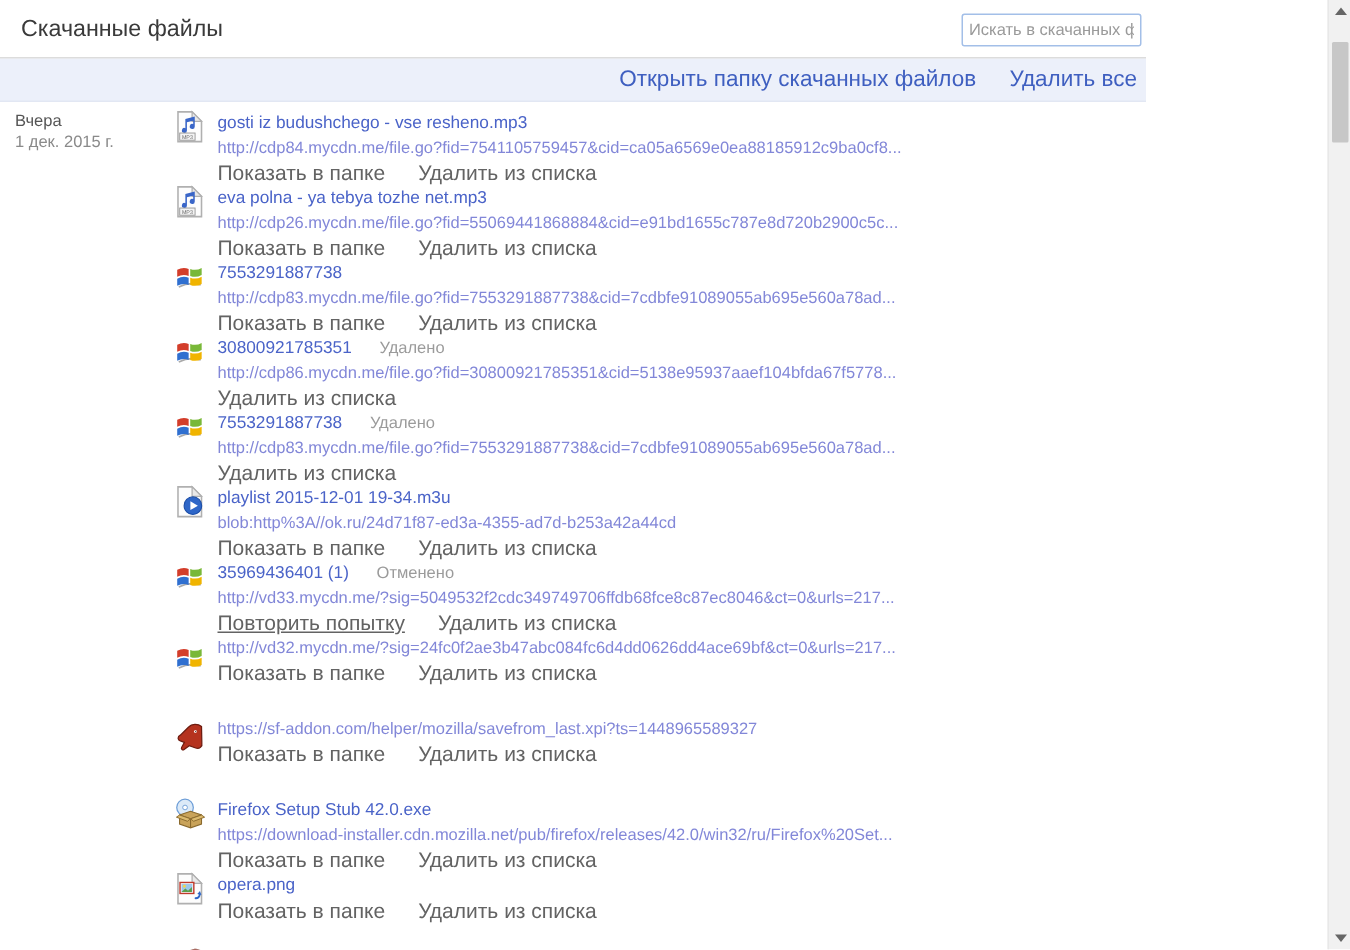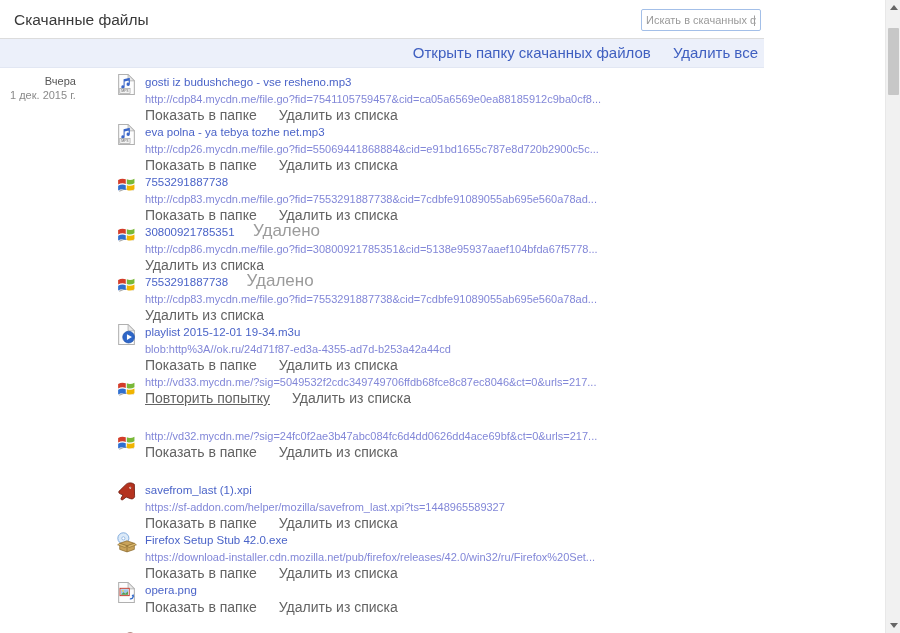--- a/index.html
+++ b/index.html
@@ -16,29 +16,29 @@
   .search-box::placeholder{color:#9a9a9a;}
 
   
   .toolbar{background:#ecf0fa;border-bottom:1px solid #e2e7f3;text-align:right;
       padding:5px 6px 6px 0;font-size:15px;}
   .toolbar a{color:#3f5fc0;text-decoration:none;margin-left:18px;}
 
   
   .list{position:relative;padding:4px 0 0 125px;}
   .date-group{position:absolute;left:10px;top:6px;font-size:11px;line-height:14px;}
-  .date-rel{color:#555;text-align:right;}
+  .date-rel{color:#555;}
   .date-abs{color:#8a8a8a;}
 
   .item{position:relative;height:50px;margin-left:20px;}
   .item .icon{position:absolute;left:-30px;top:1px;width:23px;height:23px;display:block;}
   .item .icon svg{width:23px;height:23px;display:block;}
   .name-line{line-height:13px;padding-top:2px;white-space:nowrap;}
   .fname{font-size:11.5px;color:#4a63c8;text-decoration:none;}
-  .fstatus{font-size:17px;color:#9b9b9b;margin-left:14px;}
+  .fstatus{font-size:11px;color:#9b9b9b;margin-left:14px;}
   .furl{display:block;margin-top:4px;font-size:11px;color:#8287d8;
       text-decoration:none;white-space:nowrap;line-height:12px;}
   .actions{margin-top:4px;font-size:14px;line-height:12px;white-space:nowrap;}
   .actions a{color:#636363;text-decoration:none;margin-right:22px;}
   .actions a.retry{text-decoration:underline;}
 
   
   .scrollbar{position:absolute;top:0;right:0;width:15px;height:633px;
       background:#f1f1f1;border-left:1px solid #e8e8e8;box-sizing:border-box;}
   .scroll-arrow{position:absolute;left:0;width:15px;height:15px;
@@ -180,20 +180,24 @@
   <div class="item">
     <span class="icon">
             <svg viewBox="0 0 22 22">
               <path d="M4 17.5q7-3.5 14-1.2" stroke="#aaa" stroke-width="1" fill="none"></path>
               <path d="M3 6.6q3.6-2 7.3-.6v4.5Q6.6 9.1 3 11z" fill="#d33d2a"></path>
               <path d="M11.3 6q3.7 1.4 7.3-.6v4.5q-3.6 2-7.3.6z" fill="#79b838"></path>
               <path d="M3 12.2q3.6-2 7.3-.6v4.6q-3.7-1.4-7.3.6z" fill="#2f6fd0"></path>
               <path d="M11.3 11.6q3.7 1.4 7.3-.6v4.6q-3.6 2-7.3.6z" fill="#f0b400"></path>
             </svg>
           </span>
+    <div class="name-line">
+      <a href="#" class="fname">35969436401 (1)</a>
+      <span class="fstatus">Отменено</span>
+    </div>
     <a href="#" class="furl">http://vd33.mycdn.me/?sig=5049532f2cdc349749706ffdb68fce8c87ec8046&amp;ct=0&amp;urls=217...</a>
     <div class="actions"><a href="#" class="retry">Повторить попытку</a><a href="#">Удалить из списка</a></div>
   </div>
 
   <div class="item">
     <span class="icon">
             <svg viewBox="0 0 22 22">
               <path d="M4 17.5q7-3.5 14-1.2" stroke="#aaa" stroke-width="1" fill="none"></path>
               <path d="M3 6.6q3.6-2 7.3-.6v4.5Q6.6 9.1 3 11z" fill="#d33d2a"></path>
               <path d="M11.3 6q3.7 1.4 7.3-.6v4.5q-3.6 2-7.3.6z" fill="#79b838"></path>
@@ -206,24 +210,20 @@
   </div>
 
   <div class="item">
     <span class="icon">
             <svg viewBox="0 0 22 22">
               <path fill="#b5331f" stroke="#6d1c10" stroke-width=".8" d="M18.5 3.2c-2.4-2-6.3-1.8-8.2.3L5 8.7c-1.9 1-1.9 2.9 0 3.6l2.6 1-1.8 3.3c-.5 1 .7 2 1.6 1.3l3.3-2.5 4.1 1.5c2.3.9 4.5-1 3.9-3.3z"></path>
               <circle cx="14.6" cy="6.4" r=".9" fill="#fff"></circle>
               <circle cx="14.8" cy="6.4" r=".4" fill="#3a1008"></circle>
             </svg>
           </span>
-    <div class="name-line">
-      <a href="#" class="fname">savefrom_last (1).xpi</a>
-      
-    </div>
     <a href="#" class="furl">https://sf-addon.com/helper/mozilla/savefrom_last.xpi?ts=1448965589327</a>
     <div class="actions"><a href="#">Показать в папке</a><a href="#">Удалить из списка</a></div>
   </div>
 
   <div class="item">
     <span class="icon">
             <svg viewBox="0 0 22 22">
               <circle cx="8" cy="7" r="5.3" fill="#dceaf8" stroke="#6f9fd8" stroke-width=".8"></circle>
               <circle cx="8" cy="7" r="1.5" fill="#fff" stroke="#6f9fd8" stroke-width=".6"></circle>
               <path d="M4.5 11.8l7-2.4 7 2.4v5.8l-7 2.4-7-2.4z" fill="#c9a35a" stroke="#8a6a2e" stroke-width=".7"></path>

